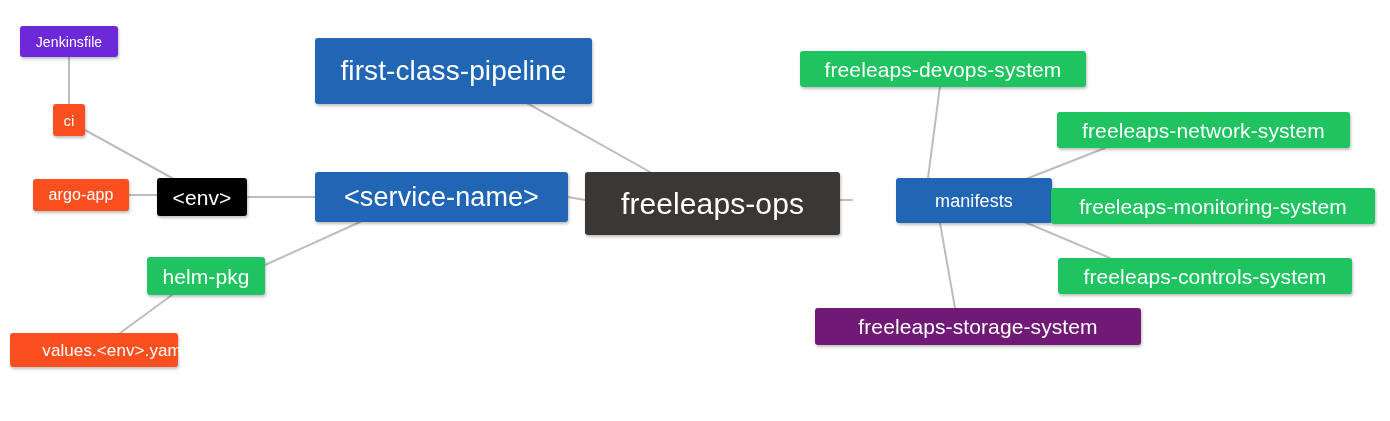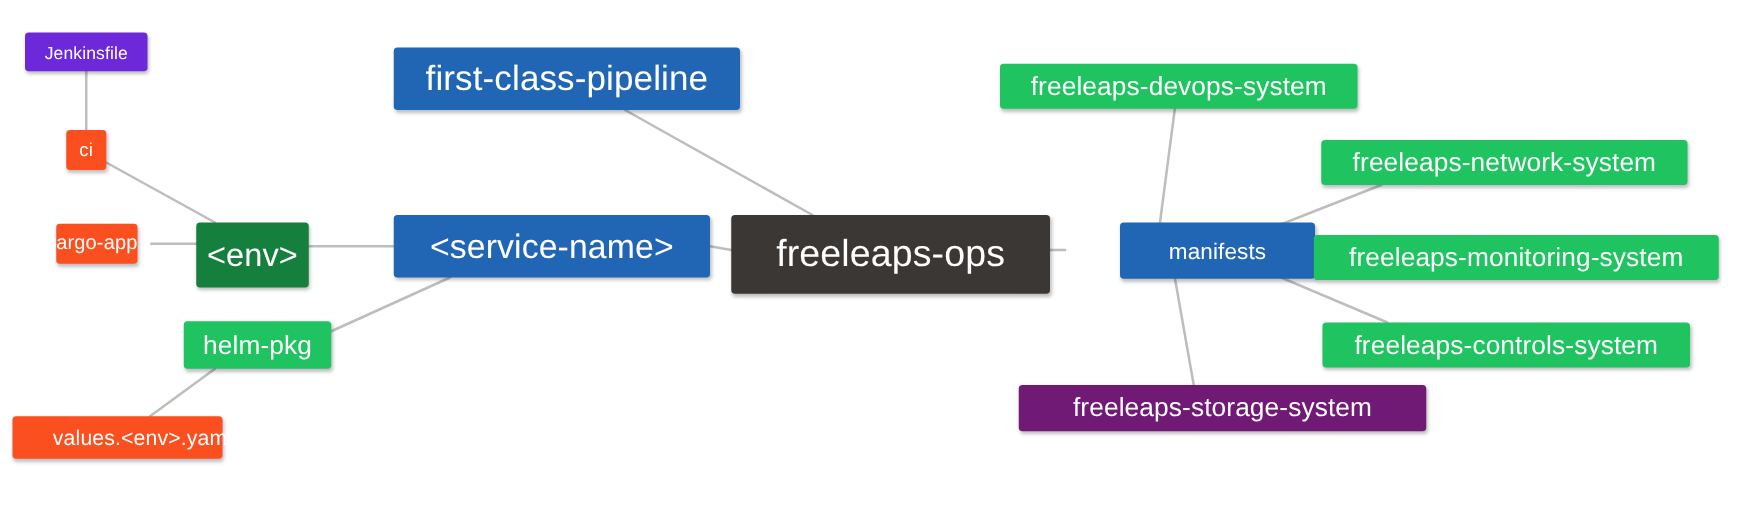--- a/index.html
+++ b/index.html
@@ -70,28 +70,28 @@
       <line x1="360" y1="222" x2="265" y2="265" stroke="#bdbdbd" stroke-width="2" stroke-linecap="round"></line>
       <line x1="172" y1="295" x2="120" y2="333" stroke="#bdbdbd" stroke-width="2" stroke-linecap="round"></line>
       <line x1="928" y1="178" x2="943" y2="63" stroke="#bdbdbd" stroke-width="2" stroke-linecap="round"></line>
       <line x1="1008" y1="186" x2="1105" y2="148" stroke="#bdbdbd" stroke-width="2" stroke-linecap="round"></line>
       <line x1="1008" y1="203" x2="1051" y2="204" stroke="#bdbdbd" stroke-width="2" stroke-linecap="round"></line>
       <line x1="1008" y1="215" x2="1110" y2="258" stroke="#bdbdbd" stroke-width="2" stroke-linecap="round"></line>
       <line x1="940" y1="223" x2="955" y2="308" stroke="#bdbdbd" stroke-width="2" stroke-linecap="round"></line>
     </svg>
   <div id="node-layer">
       <div class="node node-root" style="left: 585px; top: 172px; width: 255px; height: 63px; font-size: 30px; background: rgb(59, 55, 53);">freeleaps-ops</div>
-      <div class="node node-blue" style="left: 315px; top: 38px; width: 277px; height: 50px; font-size: 28px; background: rgb(33, 102, 180);">first-class-pipeline</div>
+      <div class="node node-blue" style="left: 315px; top: 38px; width: 277px; height: 66px; font-size: 28px; background: rgb(33, 102, 180);">first-class-pipeline</div>
       <div class="node node-blue" style="left: 315px; top: 172px; width: 253px; height: 50px; font-size: 27px; background: rgb(33, 102, 180);">&lt;service-name&gt;</div>
       <div class="node node-blue" style="left: 852px; top: 178px; width: 156px; height: 45px; font-size: 18px; background: rgb(33, 102, 180); margin-left: 44px;">manifests</div>
-      <div class="node node-green" style="left: 157px; top: 178px; width: 90px; height: 52px; font-size: 26px; background: #15803d;">&lt;env&gt;</div>
+      <div class="node node-green" style="left: 157px; top: 178px; width: 90px; height: 38px; font-size: 21px; background: #000000;">&lt;env&gt;</div>
       <div class="node node-green" style="left: 147px; top: 257px; width: 118px; height: 38px; font-size: 21px; background: rgb(31, 195, 95);">helm-pkg</div>
       <div class="node node-red" style="left: 53px; top: 104px; width: 32px; height: 32px; font-size: 15px; background: rgb(251, 79, 32);">ci</div>
       <div class="node node-orange" style="left: 20px; top: 26px; width: 98px; height: 31px; font-size: 14px; background: #6d28d9;">Jenkinsfile</div>
-      <div class="node node-red" style="left: 33px; top: 179px; width: 65px; height: 32px; font-size: 16px; background: rgb(251, 79, 32); margin-left: 12px;">argo-app</div>
+      <div class="node node-red" style="left: 33px; top: 179px; width: 96px; height: 32px; font-size: 16px; background: rgb(251, 79, 32);">argo-app</div>
       <div class="node node-red" style="left: 10px; top: 333px; width: 168px; height: 34px; font-size: 17px; background: rgb(251, 79, 32); padding-left: 40px;">values.&lt;env&gt;.yaml</div>
       <div class="node node-green" style="left: 800px; top: 27px; width: 286px; height: 36px; font-size: 21px; background: rgb(31, 195, 95); margin-top: 24px;">freeleaps-devops-system</div>
       <div class="node node-green" style="left: 1057px; top: 112px; width: 293px; height: 36px; font-size: 21px; background: rgb(31, 195, 95);">freeleaps-network-system</div>
       <div class="node node-green" style="left: 1051px; top: 188px; width: 324px; height: 36px; font-size: 21px; background: rgb(31, 195, 95);">freeleaps-monitoring-system</div>
       <div class="node node-green" style="left: 1058px; top: 258px; width: 294px; height: 36px; font-size: 21px; background: rgb(31, 195, 95);">freeleaps-controls-system</div>
       <div class="node node-green" style="left: 815px; top: 308px; width: 326px; height: 37px; font-size: 21px; background: #701a75;">freeleaps-storage-system</div>
     </div>
 </div>
 
 </body></html>

